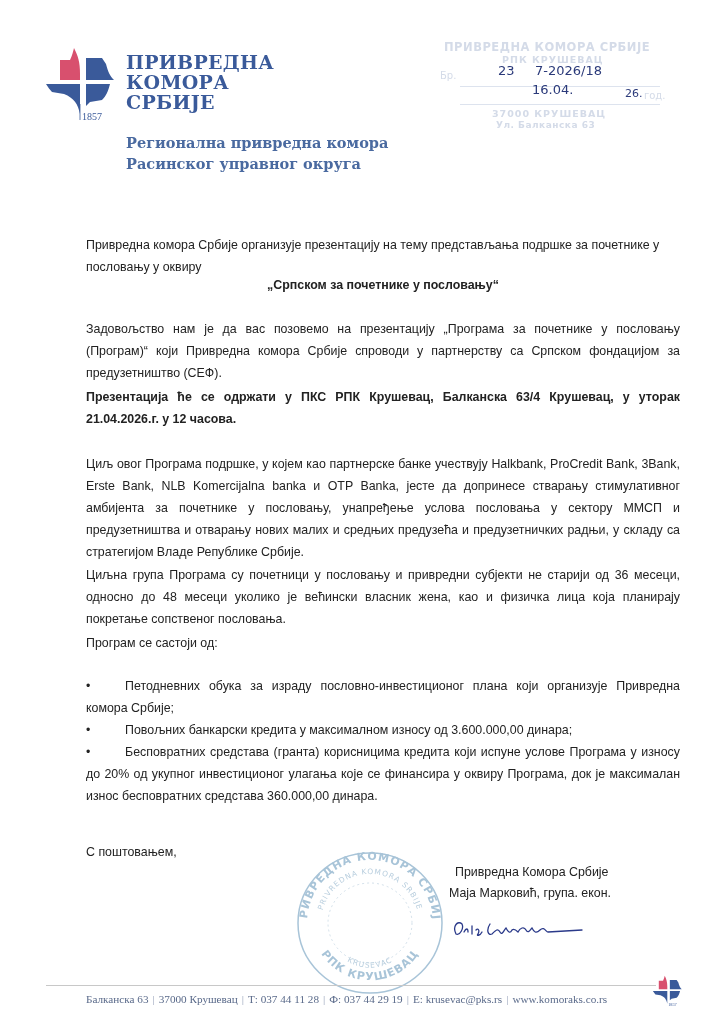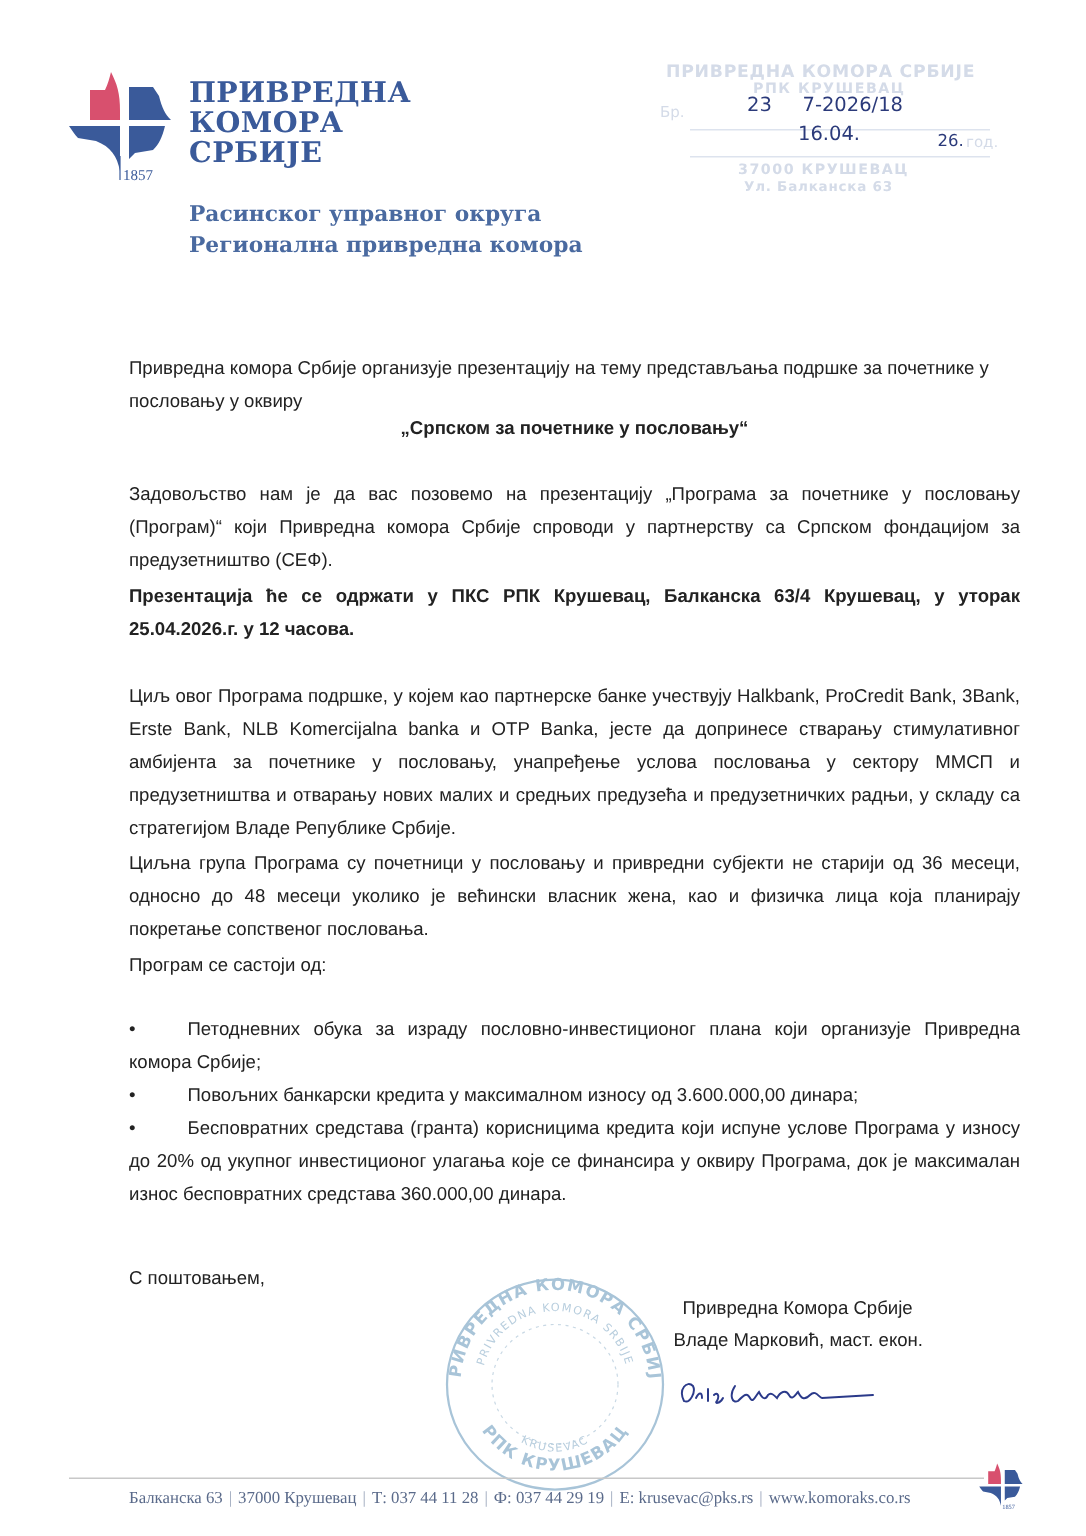--- a/index.html
+++ b/index.html
@@ -61,43 +61,43 @@
   <text x="38" y="76" font-family="Liberation Serif, serif" font-size="10" fill="#3a5a9a">1857</text>
 </svg>
 
 <div class="org-name">
   <div>ПРИВРЕДНА</div>
   <div>КОМОРА</div>
   <div>СРБИЈЕ</div>
 </div>
 
 <div class="regional">
+  <div>Регионална привредна комора</div>
   <div>Расинског управног округа</div>
-  <div>Регионална привредна комора</div>
 </div>
 
 <div class="reg-stamp">
   <span class="s1">ПРИВРЕДНА КОМОРА СРБИЈЕ</span>
   <span class="s2">РПК КРУШЕВАЦ</span>
   <span class="br">Бр.</span>
   <div class="line1"></div>
   <span class="god">год.</span>
   <div class="line2"></div>
   <span class="s3">37000 КРУШЕВАЦ</span>
   <span class="s4">Ул. Балканска 63</span>
 </div>
 <span class="hw num1">23</span>
 <span class="hw num2" style="left:535px;">7-2026/18</span>
 <span class="hw date">16.04.</span>
 <span class="hw yr">26.</span>
 
 <p class="body-text p1">Привредна комора Србије организује презентацију на тему представљања подршке за почетнике у пословању у оквиру</p>
 <p class="ptitle">„Српском за почетнике у пословању“</p>
 <p class="body-text p2">Задовољство нам је да вас позовемо на презентацију „Програма за почетнике у пословању (Програм)“ који Привредна комора Србије спроводи у партнерству са Српском фондацијом за предузетништво (СЕФ).</p>
-<p class="body-text p3">Презентација ће се одржати у ПКС РПК Крушевац, Балканска 63/4 Крушевац, у уторак 25.04.2026.г. у 12 часова.</p>
+<p class="body-text p3">Презентација ће се одржати у ПКС РПК Крушевац, Балканска 63/4 Крушевац, у уторак 21.04.2026.г. у 12 часова.</p>
 <p class="body-text p4">Циљ овог Програма подршке, у којем као партнерске банке учествују Halkbank, ProCredit Bank, 3Bank, Erste Bank, NLB Komercijalna banka и OTP Banka, јесте да допринесе стварању стимулативног амбијента за почетнике у пословању, унапређење услова пословања у сектору ММСП и предузетништва и отварању нових малих и средњих предузећа и предузетничких радњи, у складу са стратегијом Владе Републике Србије.</p>
 <p class="body-text p5">Циљна група Програма су почетници у пословању и привредни субјекти не старији од 36 месеци, односно до 48 месеци уколико је већински власник жена, као и физичка лица која планирају покретање сопственог пословања.</p>
 <p class="body-text p6">Програм се састоји од:</p>
 
 <div class="bullets">
   <div class="bullet-item"><span class="dot">•</span><span>Петодневних обука за израду пословно-инвестиционог плана који организује Привредна комора Србије;</span></div>
   <div class="bullet-item"><span class="dot">•</span><span>Повољних банкарски кредита у максималном износу од 3.600.000,00 динара;</span></div>
   <div class="bullet-item"><span class="dot">•</span><span>Бесповратних средстава (гранта) корисницима кредита који испуне услове Програма у износу до 20% од укупног инвестиционог улагања које се финансира у оквиру  Програма, док је максималан износ бесповратних средстава 360.000,00 динара.</span></div>
 </div>
 
@@ -121,21 +121,21 @@
   <text font-family="DejaVu Sans, sans-serif" font-size="11" font-weight="bold" fill="#a8c4d8" letter-spacing="1">
     <textPath href="#sealBottom" startOffset="50%" text-anchor="middle">РПК КРУШЕВАЦ</textPath>
   </text>
   <text font-family="DejaVu Sans, sans-serif" font-size="7.5" fill="#b8cede" letter-spacing="1">
     <textPath href="#sealBottomInner" startOffset="50%" text-anchor="middle">KRUSEVAC</textPath>
   </text>
 </svg>
 
 <div class="signer">
   <div>Привредна Комора Србије</div>
-  <div style="margin-left:-6px;">Владе Марковић, маст. екон.</div>
+  <div style="margin-left:-6px;">Маја Марковић, група. екон.</div>
 </div>
 
 <svg class="signature" viewBox="0 0 140 26">
   <path d="M6 18 C2 10 8 4 12 8 C14 12 10 20 6 18 M14 16 C16 12 18 12 18 16 M22 10 L22 18 M26 14 C28 12 30 14 28 18 C26 20 30 20 32 16 M40 8 C36 14 38 20 42 18 C46 14 48 12 50 16 C52 20 54 14 56 12 C58 16 60 18 62 14 C64 12 66 14 68 16 C70 12 74 10 76 14 C78 18 80 14 82 12 C84 16 86 18 90 14 C94 10 96 16 98 16 L132 14" fill="none" stroke="#2b3a8a" stroke-width="1.3" stroke-linecap="round"></path>
 </svg>
 
 <div class="footer-rule"></div>
 <div class="footer">
   <span>Балканска 63</span><span class="sep">|</span><span>37000 Крушевац</span><span class="sep">|</span><span>Т: 037 44 11 28</span><span class="sep">|</span><span>Ф: 037 44 29 19</span><span class="sep">|</span><span>E: krusevac@pks.rs</span><span class="sep">|</span><span>www.komoraks.co.rs</span>
 </div>

